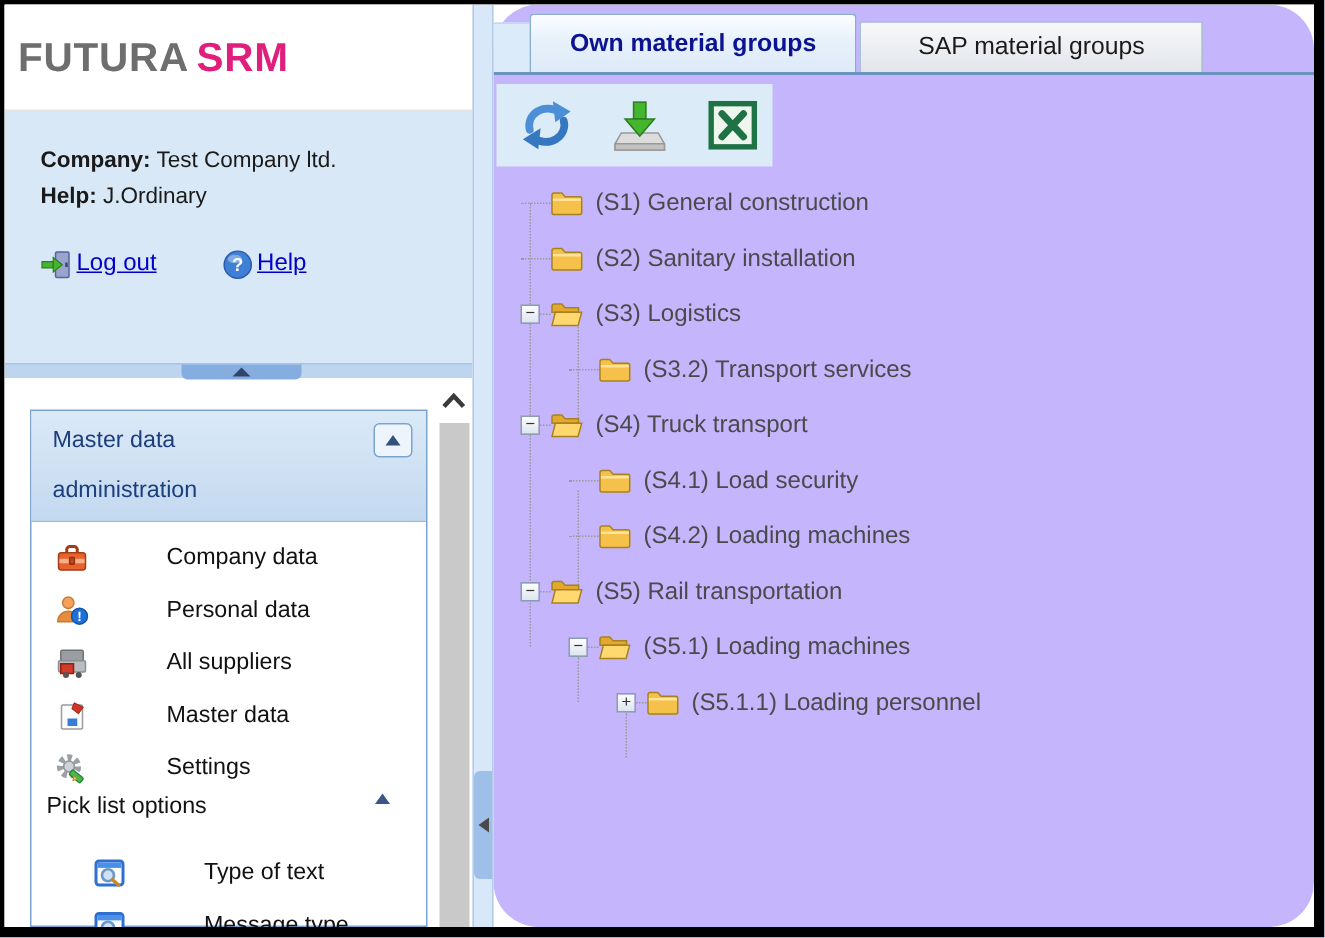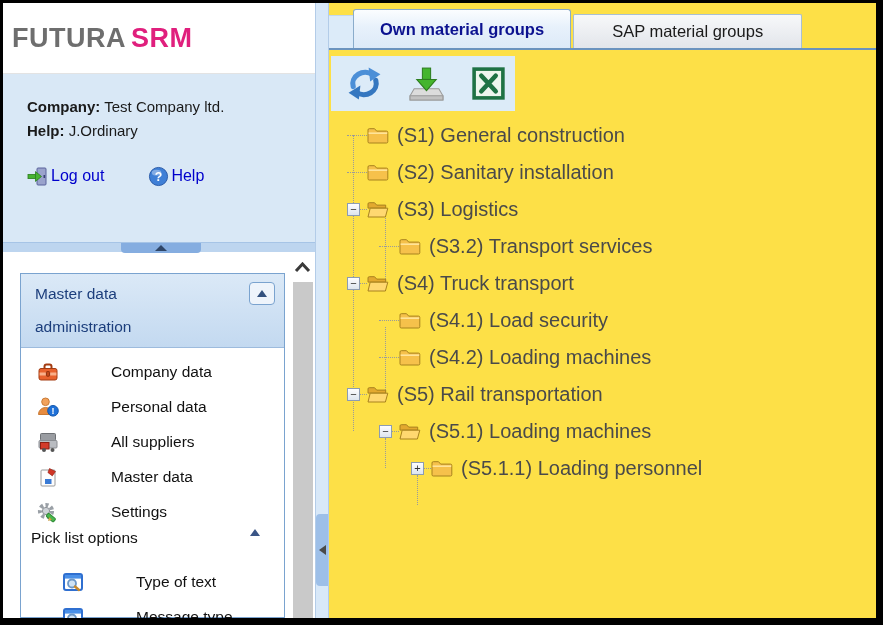--- a/index.html
+++ b/index.html
@@ -15,21 +15,21 @@
               padding-left:9px; border-bottom:1px solid #e3e3e3; }
   .logo-futura { font-size:27px; font-weight:bold; color:#6e6e6e; letter-spacing:.5px; }
   .logo-srm { font-size:27px; font-weight:bold; color:#e01f7d; margin-left:5px; letter-spacing:.5px; }
 
   .session-panel { height:168px; background:#d9e8f6; padding:24px 0 0 24px; font-size:15px; color:#1a1a1a; }
   .session-line { margin-bottom:7px; }
   .session-line b { font-weight:bold; }
   .links-row { margin-top:26px; display:flex; align-items:center; }
   .link-group { display:flex; align-items:center; cursor:pointer; }
   .link-group + .link-group { margin-left:44px; }
-  .link-text { color:#0000cc; font-size:16px; margin-left:2px; }
+  .link-text { color:#0000cc; text-decoration:underline; font-size:16px; margin-left:2px; }
 
   .h-splitter { height:10px; background:#bdd5ef; position:relative; border-top:1px solid #a6c4e6; }
   .h-handle { position:absolute; left:118px; top:0; width:80px; height:10px; background:#85ade0;
               border-radius:0 0 4px 4px; display:flex; align-items:center; justify-content:center; }
   .tri-up-dk { width:0; height:0; border-left:6px solid transparent; border-right:6px solid transparent;
                border-bottom:6px solid #2f4668; }
 
   .sidebar-lower { flex:1; display:flex; background:#fff; min-height:0; }
   .menu-region { flex:1; padding:21px 0 0 17px; min-width:0; }
   .menu-box { width:265px; height:100%; border:1px solid #7aa3cf; background:#fff; }
@@ -55,36 +55,36 @@
 
   
   .v-splitter { width:14px; flex:none; background:#d8e8f8; border-left:1px solid #b3cce8;
                 border-right:1px solid #b3cce8; position:relative; }
   .v-handle { position:absolute; bottom:32px; left:0; width:100%; height:72px; background:#9dbfe8;
               border-radius:4px 0 0 4px; display:flex; align-items:center; justify-content:center; cursor:pointer; }
   .tri-left { width:0; height:0; border-top:5px solid transparent; border-bottom:5px solid transparent;
               border-right:7px solid #4a4a4a; }
 
   
-  .main { flex:1; background:#fde047; display:flex; flex-direction:column; min-width:0; }
+  .main { flex:1; background:#c4b5fd; display:flex; flex-direction:column; min-width:0;border-radius:30px; }
   .tabstrip { height:47px; display:flex; align-items:flex-end; border-bottom:2px solid #6b93be; flex:none; }
   .tab-lead { width:24px; height:33px; background:#dcebf9; border-top:1px solid #c2d8ee; flex:none; }
   .tab { display:flex; align-items:center; justify-content:center; font-size:16.5px; cursor:pointer; }
   .tab.active { height:39px; padding:0 26px; background:linear-gradient(#fbfdff,#e7f1fb 45%,#ddeaf8);
                 border:1px solid #8aaccb; border-bottom:none; border-radius:3px 3px 0 0;
                 color:#0c1290; font-weight:bold; }
   .tab.inactive { height:34px; padding:0 38px; margin-left:2px; background:linear-gradient(#f7f8fa,#e2e5ea);
                   border:1px solid #a9bfd4; border-bottom:none; border-radius:2px 2px 0 0; color:#1a1a1a; }
 
   .toolbar { margin:6px 0 0 2px; width:184px; height:55px; background:#dcebf8; display:flex;
              align-items:center; padding-left:15px; flex:none; }
   .tool-btn { width:37px; height:37px; margin-right:25px; display:flex; align-items:center;
               justify-content:center; cursor:pointer; }
 
-  .tree { flex:1; position:relative; padding:6px 0 0 12px; font-size:20px; color:#4a4a4a; overflow:hidden; }
+  .tree { flex:1; position:relative; padding:6px 0 0 12px; font-size:16px; color:#4a4a4a; overflow:hidden; }
   .tree-row { height:37px; display:flex; align-items:center; position:relative; cursor:default; }
   .tree-row.lvl0 { margin-left:6px; }
   .tree-row.lvl1 { margin-left:38px; }
   .tree-row.lvl2 { margin-left:70px; }
   .expander { width:13px; height:13px; flex:none; background:linear-gradient(#fdfdfe,#dde5ee);
               border:1px solid #8c9cb2; display:flex; align-items:center; justify-content:center;
               font-size:11px; line-height:11px; color:#333; cursor:pointer; }
   .expander.minus::after { content:"\2212"; margin-top:-1px; }
   .expander.plus::after  { content:"+"; margin-top:-1px; }
   .conn { width:7px; height:0; border-top:1px dotted #9a9a9a; flex:none; }

